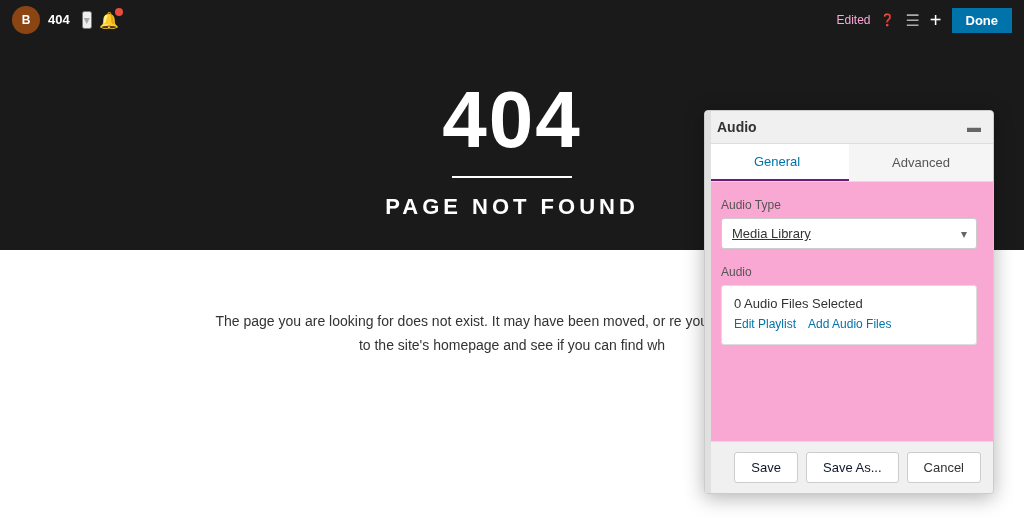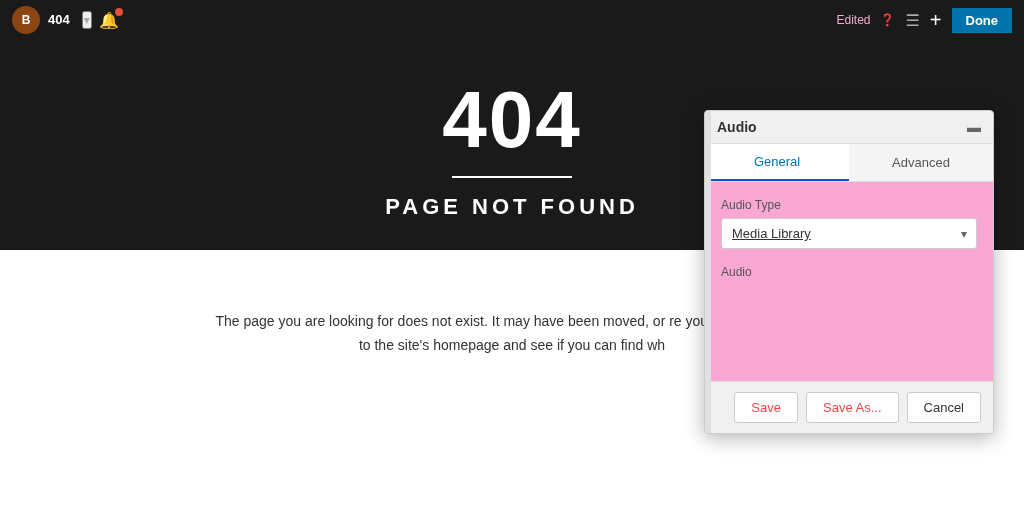--- a/index.html
+++ b/index.html
@@ -68,21 +68,21 @@
     .audio-panel-minimize { background: none; border: none; color: #666; font-size: 14px; cursor: pointer; }
 
     .audio-panel-tabs {
       display: flex; background: #f5f5f5; border-bottom: 1px solid #ddd;
     }
     .audio-tab {
       flex: 1; padding: 10px 0; text-align: center; font-size: 13px;
       cursor: pointer; border: none; background: none; color: #555;
     }
     .audio-tab.active {
-      background: white; border-bottom: 2px solid #1d4ed8; color: #0073aa; font-weight: 500;
+      background: white; border-bottom: 2px solid #701a75; color: #0073aa; font-weight: 500;
     }
 
     .audio-panel-body { padding: 16px; background: #f9a8d4; }
 
     .field-label { font-size: 12px; color: #555; margin-bottom: 6px; font-weight: 500; }
     .select-wrapper { position: relative; margin-bottom: 16px; }
     .select-wrapper select { width: 100%; padding: 7px 30px 7px 10px; border: 1px solid #ccc; border-radius: 3px; background: white; font-size: 13px; color: #333; appearance: none; cursor: pointer; text-decoration: underline; }
     .select-chevron { position: absolute; right: 10px; top: 50%; transform: translateY(-50%); color: #666; font-size: 12px; pointer-events: none; }
 
     .audio-field-label { font-size: 12px; color: #555; margin-bottom: 6px; font-weight: 500; }
@@ -97,21 +97,21 @@
     .audio-spacer { height: 80px; }
 
     
     .audio-panel-footer {
       background: #f0f0f0; border-top: 1px solid #ddd;
       padding: 10px 12px; display: flex; gap: 8px; justify-content: flex-end;
       border-radius: 0 0 4px 4px;
     }
     .footer-btn {
       padding: 7px 16px; border: 1px solid #ccc; border-radius: 3px;
-      background: white; font-size: 13px; color: #ef4444; cursor: pointer;
+      background: white; font-size: 13px; color: #0f172a; cursor: pointer;
     }
     .footer-btn-cancel {
       padding: 7px 16px; border: 1px solid #ccc; border-radius: 3px;
       background: white; font-size: 13px; color: #333; cursor: pointer;
     }
 
     
     .drag-handle {
       position: absolute; left: 0; top: 0; bottom: 0; width: 6px;
       background: #e0e0e0; border-radius: 4px 0 0 4px; cursor: grab;
@@ -172,20 +172,27 @@
 
       <div class="field-label">Audio Type</div>
       <div class="select-wrapper">
         <select>
           <option>Media Library</option>
         </select>
         <span class="select-chevron">▾</span>
       </div>
 
       <div class="audio-field-label">Audio</div>
+      <div class="audio-files-box">
+        <div class="audio-files-count">0 Audio Files Selected</div>
+        <div class="audio-files-links">
+          <a>Edit Playlist</a>
+          <a>Add Audio Files</a>
+        </div>
+      </div>
 
       <div class="audio-spacer"></div>
     </div>
 
     <div class="audio-panel-footer">
       <button class="footer-btn">Save</button>
       <button class="footer-btn">Save As...</button>
       <button class="footer-btn-cancel">Cancel</button>
     </div>
   </div>

